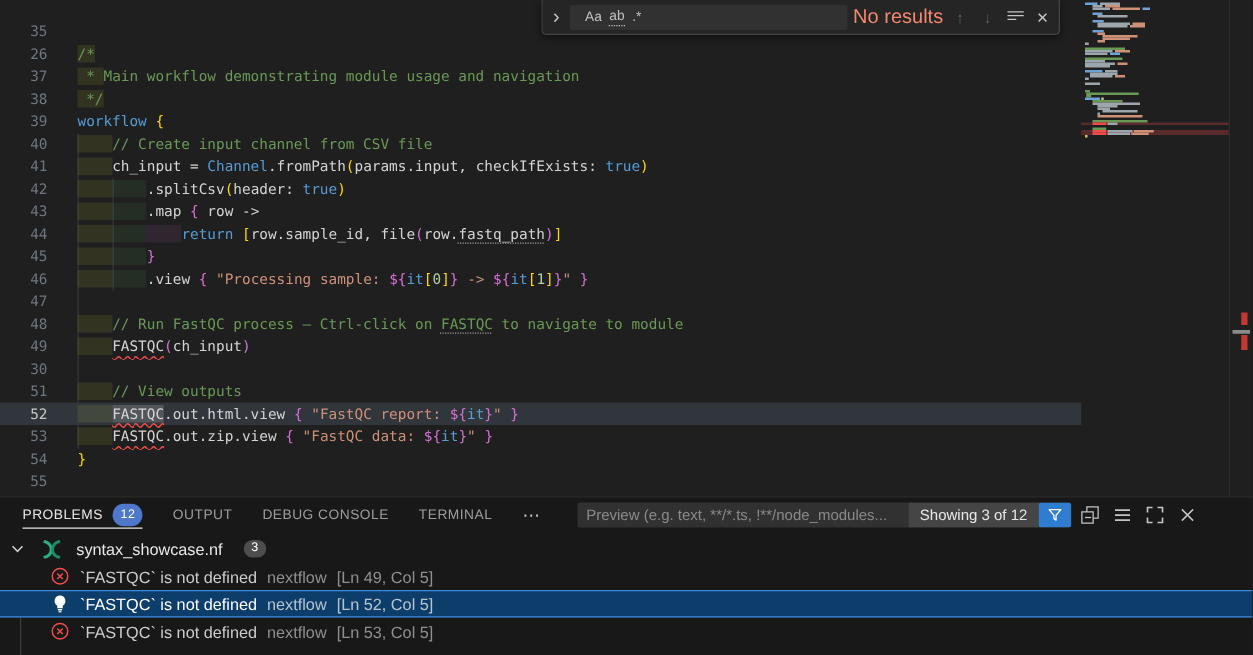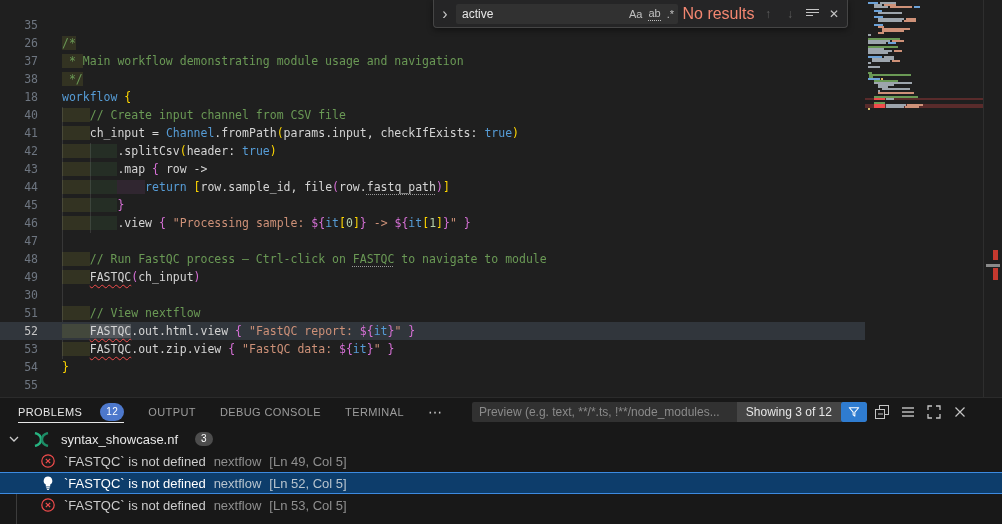--- a/index.html
+++ b/index.html
@@ -54,21 +54,21 @@
   .mm-row.err { background:rgba(241,76,76,0.28); }
   .mm-seg { position:absolute; top:0; height:1.6px; }
   #ruler { position:absolute; right:0; top:0; width:19px; height:397px; border-left:1px solid #2e2e2e; cursor:pointer; }
   .ruler-mark { position:absolute; }
 
   
   #panel { position:absolute; left:0; top:397px; width:1002px; height:127px;
     background:#181818; border-top:1px solid #2b2b2b; }
   #panel-header { height:28px; display:flex; align-items:center; padding:0 8px 0 18px; }
   .panel-tab { font-size:11px; letter-spacing:.4px; color:#9d9d9d; margin-right:24px;
-    height:28px; display:flex; align-items:center; gap:18px; cursor:pointer; position:relative; }
+    height:28px; display:flex; align-items:center; gap:8px; cursor:pointer; position:relative; }
   .panel-tab.active { color:#e7e7e7; }
   .panel-tab.active::after { content:""; position:absolute; left:0; right:0; bottom:3px; height:1px; background:#e7e7e7; }
   .tab-badge { background:#4d78cc; color:#ffffff; font-size:10px; border-radius:9px;
     padding:3px 6px; line-height:12px; }
   #panel-more { color:#c5c5c5; font-size:14px; margin-right:30px; cursor:pointer; }
   #filter-box { width:395px; height:20px; background:#313131; border-radius:2px;
     display:flex; align-items:center; padding-left:7px; overflow:hidden; }
   #filter-placeholder { color:#8a8a8a; font-size:12px; flex:1 1 auto; white-space:nowrap; overflow:hidden; }
   #filter-showing { background:#454545; color:#e7e7e7; font-size:12px; height:20px;
     display:flex; align-items:center; padding:0 9px; white-space:nowrap; }
@@ -111,21 +111,21 @@
           </div>
           <div class="code-row">
             <span class="gutter">37</span>
             <span class="code-text"><span class="cm i1"> * </span><span class="cm">Main workflow demonstrating module usage and navigation</span></span>
           </div>
           <div class="code-row">
             <span class="gutter">38</span>
             <span class="code-text"><span class="cm i1"> */</span></span>
           </div>
           <div class="code-row">
-            <span class="gutter">18</span>
+            <span class="gutter">39</span>
             <span class="code-text"><span class="kw">workflow </span><span class="b1">{</span></span>
           </div>
           <div class="code-row">
             <span class="gutter">40</span>
             <span class="code-text"><span class="fg i1">    </span><span class="cm">// Create input channel from CSV file</span></span>
           </div>
           <div class="code-row">
             <span class="gutter">41</span>
             <span class="code-text"><span class="fg i1">    </span><span class="fg">ch_input = </span><span class="kw">Channel</span><span class="fg">.fromPath</span><span class="b1">(</span><span class="fg">params.input, checkIfExists: </span><span class="kw">true</span><span class="b1">)</span></span>
           </div>
@@ -160,21 +160,21 @@
           <div class="code-row">
             <span class="gutter">49</span>
             <span class="code-text"><span class="fg i1">    </span><span class="fg  sq">FASTQC</span><span class="b2">(</span><span class="fg">ch_input</span><span class="b2">)</span></span>
           </div>
           <div class="code-row">
             <span class="gutter">30</span>
             <span class="code-text"></span>
           </div>
           <div class="code-row">
             <span class="gutter">51</span>
-            <span class="code-text"><span class="fg i1">    </span><span class="cm">// View nextflow</span></span>
+            <span class="code-text"><span class="fg i1">    </span><span class="cm">// View outputs</span></span>
           </div>
           <div class="code-row cur">
             <span class="gutter">52</span>
             <span class="code-text"><span class="fg i1">    </span><span class="fg word sq">FASTQC</span><span class="fg">.out.html.view </span><span class="b2">{</span><span class="fg"> </span><span class="st">"FastQC report: </span><span class="b2">${</span><span class="kw">it</span><span class="b2">}</span><span class="st">"</span><span class="fg"> </span><span class="b2">}</span></span>
           </div>
           <div class="code-row">
             <span class="gutter">53</span>
             <span class="code-text"><span class="fg i1">    </span><span class="fg  sq">FASTQC</span><span class="fg">.out.zip.view </span><span class="b2">{</span><span class="fg"> </span><span class="st">"FastQC data: </span><span class="b2">${</span><span class="kw">it</span><span class="b2">}</span><span class="st">"</span><span class="fg"> </span><span class="b2">}</span></span>
           </div>
           <div class="code-row">
@@ -184,21 +184,20 @@
           <div class="code-row">
             <span class="gutter">55</span>
             <span class="code-text"></span>
           </div>
         </div>
     </div>
 
     <div id="find-widget">
       <span id="find-toggle">›</span>
       <span id="find-input">
-        <span id="find-query">active</span>
         <span class="find-opt">Aa</span>
         <span class="find-opt underlined">ab</span>
         <span class="find-opt">.*</span>
       </span>
       <span id="find-results">No results</span>
       <span class="find-btn">↑</span>
       <span class="find-btn">↓</span>
       <span class="find-btn enabled">
         <span class="sel-lines"><i></i><i></i><i class="half"></i></span>
       </span>

